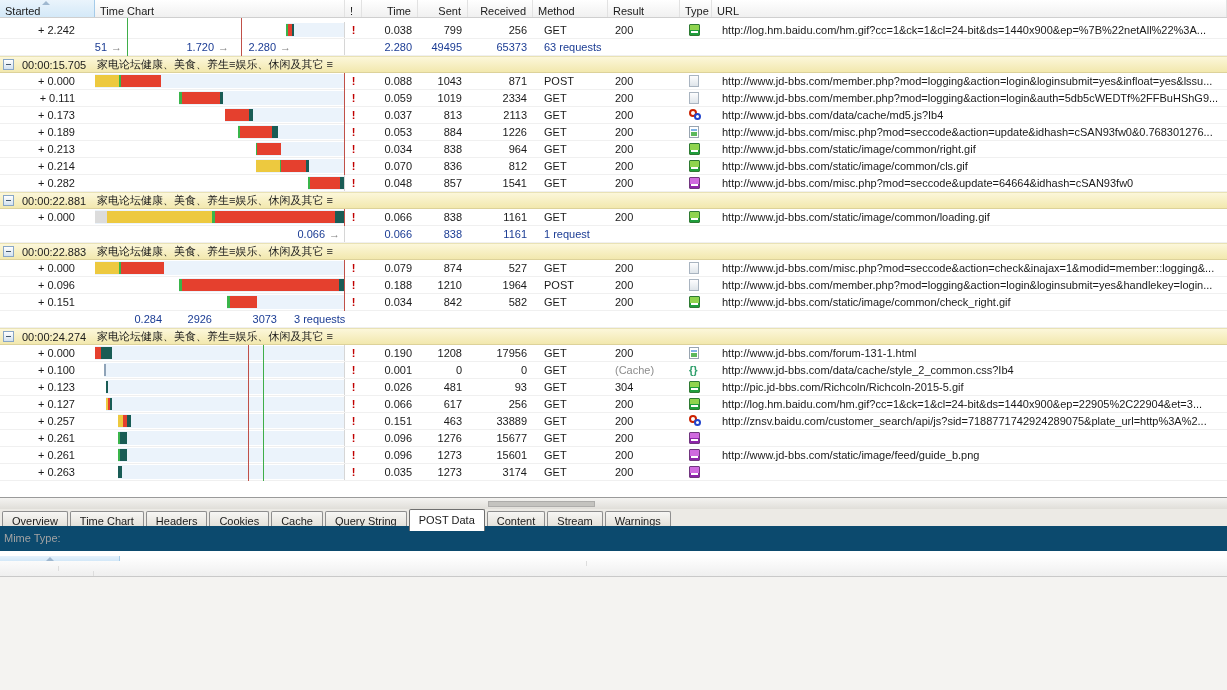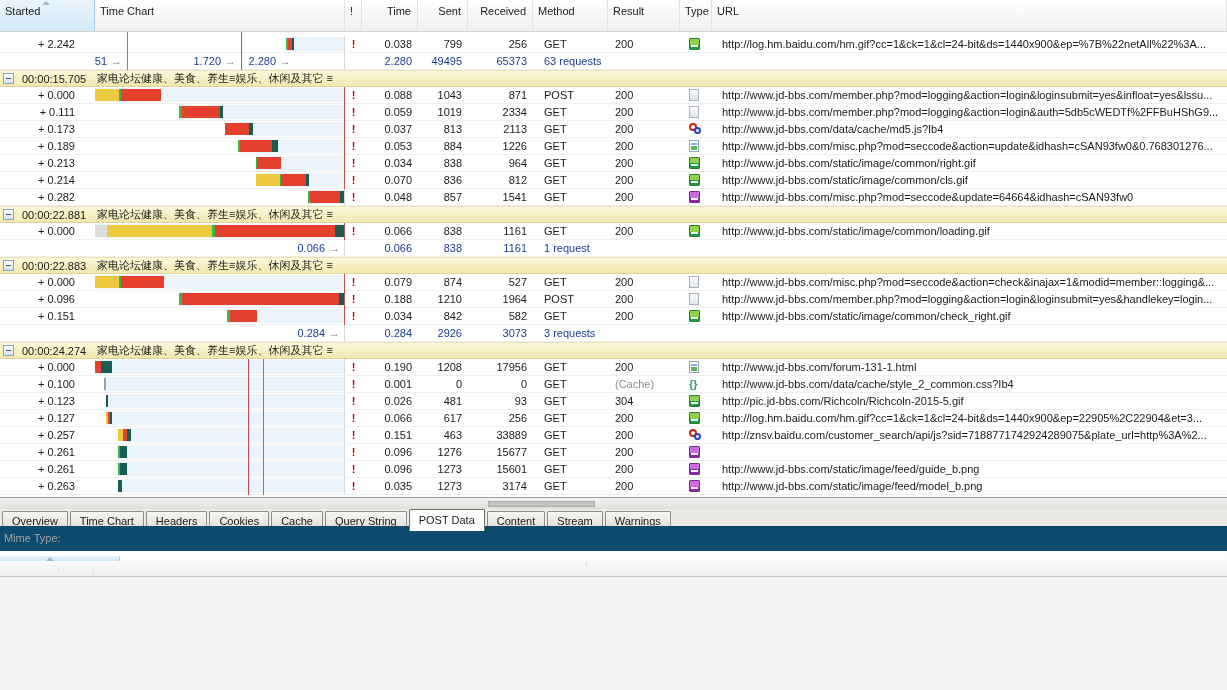--- a/index.html
+++ b/index.html
@@ -1,20 +1,20 @@
 <!DOCTYPE html>
 <html><head>
 <meta charset="utf-8">
 <style>
   html,body{margin:0;padding:0;background:#fff;}
   .app{position:relative;width:1227px;height:690px;overflow:hidden;background:#fff;
        font-family:"Liberation Sans",sans-serif;font-size:11px;color:#1a1a1a;}
   
   .grid{position:absolute;top:0;left:0;width:1227px;height:497px;overflow:hidden;background:#fff;}
-  .ghead{display:flex;height:32px;background:linear-gradient(#ffffff,#f0f0f0);border-bottom:1px solid #cfcfcf;box-sizing:border-box;}
+  .ghead{display:flex;height:18px;background:linear-gradient(#ffffff,#f0f0f0);border-bottom:1px solid #cfcfcf;box-sizing:border-box;}
   .th{position:relative;box-sizing:border-box;border-right:1px solid #e2e2e2;padding:5px 4px 0 5px;white-space:nowrap;overflow:hidden;}
   .th.numh{text-align:right;padding-right:6px;}
   .th.sorted{background:linear-gradient(#eaf4fc,#d4e9f8);border-right:1px solid #a5cbe9;}
   .sort-arrow{position:absolute;top:1px;left:42px;width:0;height:0;border-left:4px solid transparent;border-right:4px solid transparent;border-bottom:4px solid #9fb8d0;}
   .c0{width:95px;} .c1{width:250px;} .c2{width:17px;} .c3{width:56px;} .c4{width:50px;}
   .c5{width:65px;} .c6{width:75px;} .c7{width:72px;} .c8{width:32px;} .c9{width:515px;}
   .row{display:flex;height:17px;box-sizing:border-box;border-bottom:1px solid #f0f0f0;background:#fff;}
   .cell{box-sizing:border-box;padding-top:2px;white-space:nowrap;overflow:hidden;}
   .off{text-align:right;padding-right:20px;}
   .num{text-align:right;padding-right:6px;}
@@ -110,21 +110,21 @@
             <div class="cell c5 num">256</div>
             <div class="cell c6 meth">GET</div>
             <div class="cell c7 res">200</div>
             <div class="cell c8 typec"><span class="ic ic-img"></span></div>
             <div class="cell c9 urlc">http://log.hm.baidu.com/hm.gif?cc=1&amp;ck=1&amp;cl=24-bit&amp;ds=1440x900&amp;ep=%7B%22netAll%22%3A...</div>
           </div>
           <div class="row">
             <div class="cell c0"></div>
             <div class="cell c1 chart">
               <div class="marker" style="right: 222px;"><span>0.451</span><span class="arr">→</span></div>
-              <div class="marker" style="right: 108px; text-align: center;"><span>1.720</span><span class="arr">→</span></div>
+              <div class="marker" style="right: 115px; text-align: center;"><span>1.720</span><span class="arr">→</span></div>
               <div class="marker" style="right: 53px;"><span>2.280</span><span class="arr">→</span></div>
             </div>
             <div class="cell c2"></div>
             <div class="cell c3 num sum">2.280</div>
             <div class="cell c4 num sum">49495</div>
             <div class="cell c5 num sum">65373</div>
             <div class="cell c6 meth sum" style="overflow: visible;">63 requests</div>
             <div class="cell c7"></div>
             <div class="cell c8"></div>
             <div class="cell c9"></div>
@@ -372,23 +372,20 @@
             <div class="cell c3 num">0.034</div>
             <div class="cell c4 num">842</div>
             <div class="cell c5 num">582</div>
             <div class="cell c6 meth">GET</div>
             <div class="cell c7 res">200</div>
             <div class="cell c8 typec"><span class="ic ic-img"></span></div>
             <div class="cell c9 urlc">http://www.jd-bbs.com/static/image/common/check_right.gif</div>
           </div>
           <div class="row">
             <div class="cell c0"></div>
-            <div class="cell c1 chart">
-              <div class="marker" style="right: 4px;"><span>0.284</span><span class="arr">→</span></div>
-            </div>
             <div class="cell c2"></div>
             <div class="cell c3 num sum">0.284</div>
             <div class="cell c4 num sum">2926</div>
             <div class="cell c5 num sum">3073</div>
             <div class="cell c6 meth sum" style="overflow: visible;">3 requests</div>
             <div class="cell c7"></div>
             <div class="cell c8"></div>
             <div class="cell c9"></div>
           </div>
           <div class="evline" style="left: 344.25px; top: 17px; bottom: 17px; background: rgb(192, 80, 72);"></div>
@@ -532,21 +529,20 @@
                 <div class="seg" style="flex-grow: 1000; background: rgb(25, 92, 85);"></div>
               </div>
             </div>
             <div class="cell c2 warn">!</div>
             <div class="cell c3 num">0.035</div>
             <div class="cell c4 num">1273</div>
             <div class="cell c5 num">3174</div>
             <div class="cell c6 meth">GET</div>
             <div class="cell c7 res">200</div>
             <div class="cell c8 typec"><span class="ic ic-img purple"></span></div>
-            <div class="cell c9 urlc">http://www.jd-bbs.com/static/image/feed/model_b.png</div>
           </div>
           <div class="evline" style="left: 248px; top: 17px; bottom: 0px; background: rgb(192, 80, 72);"></div>
           <div class="evline" style="left: 263px; top: 17px; bottom: 0px; background: rgb(63, 174, 73);"></div>
         </div>
       </div>
   </div>
 
   <div class="splitter">
     <div class="splitter-thumb"></div>
   </div>

